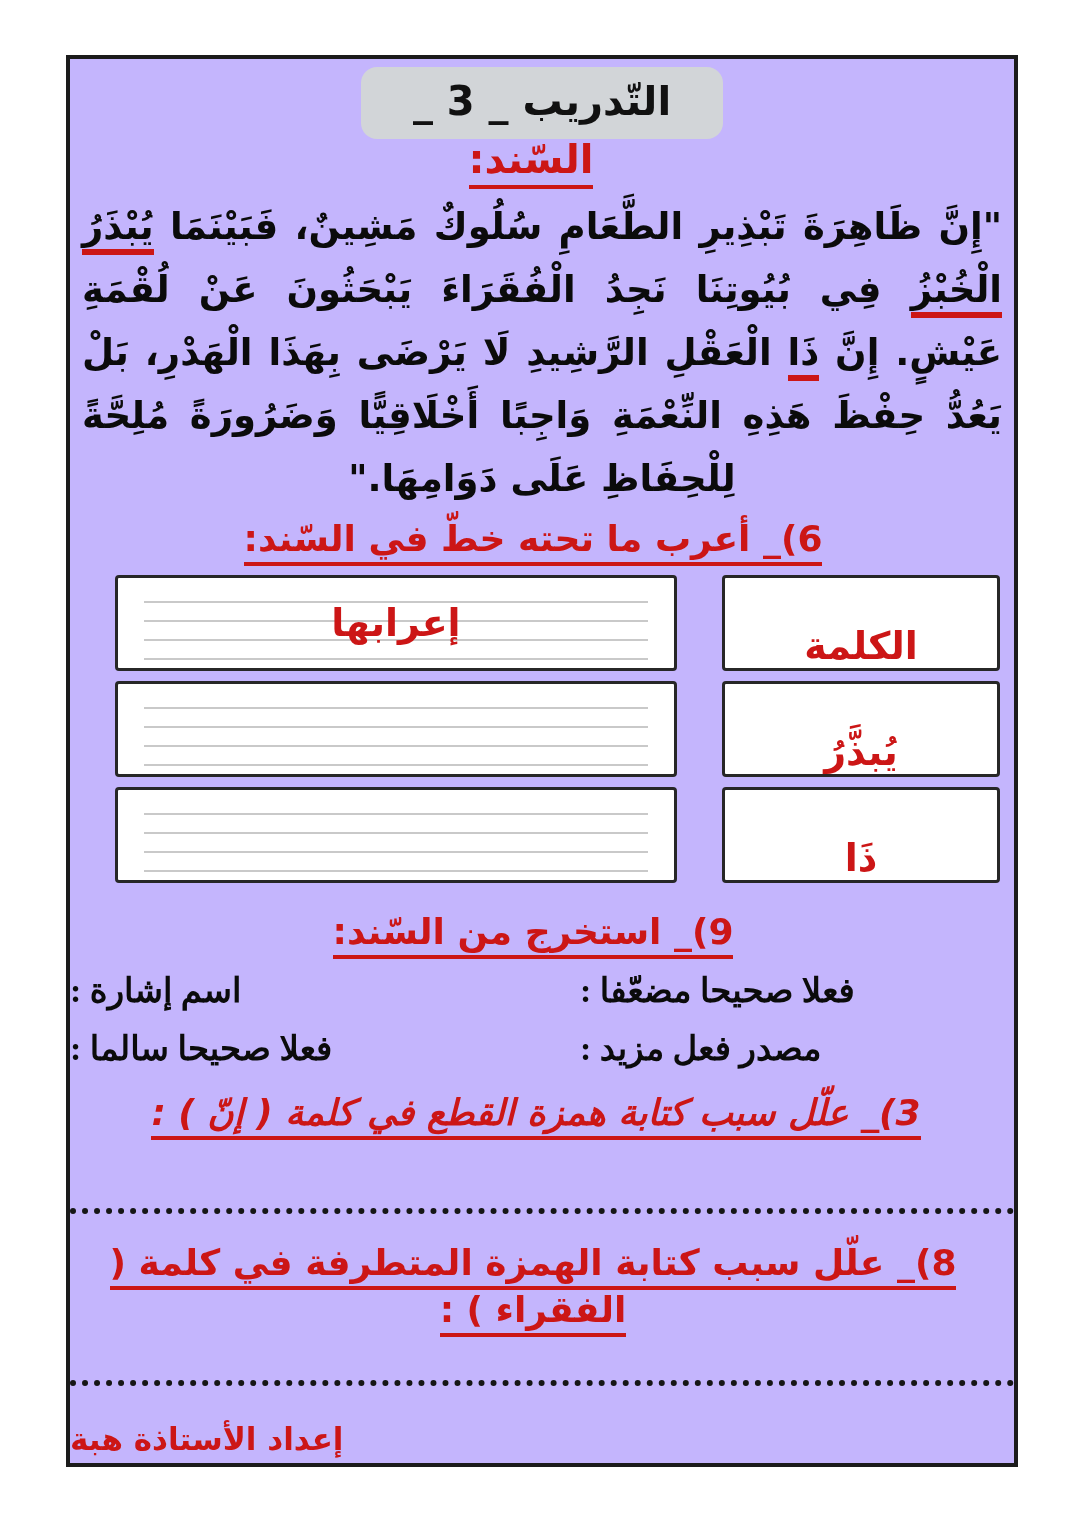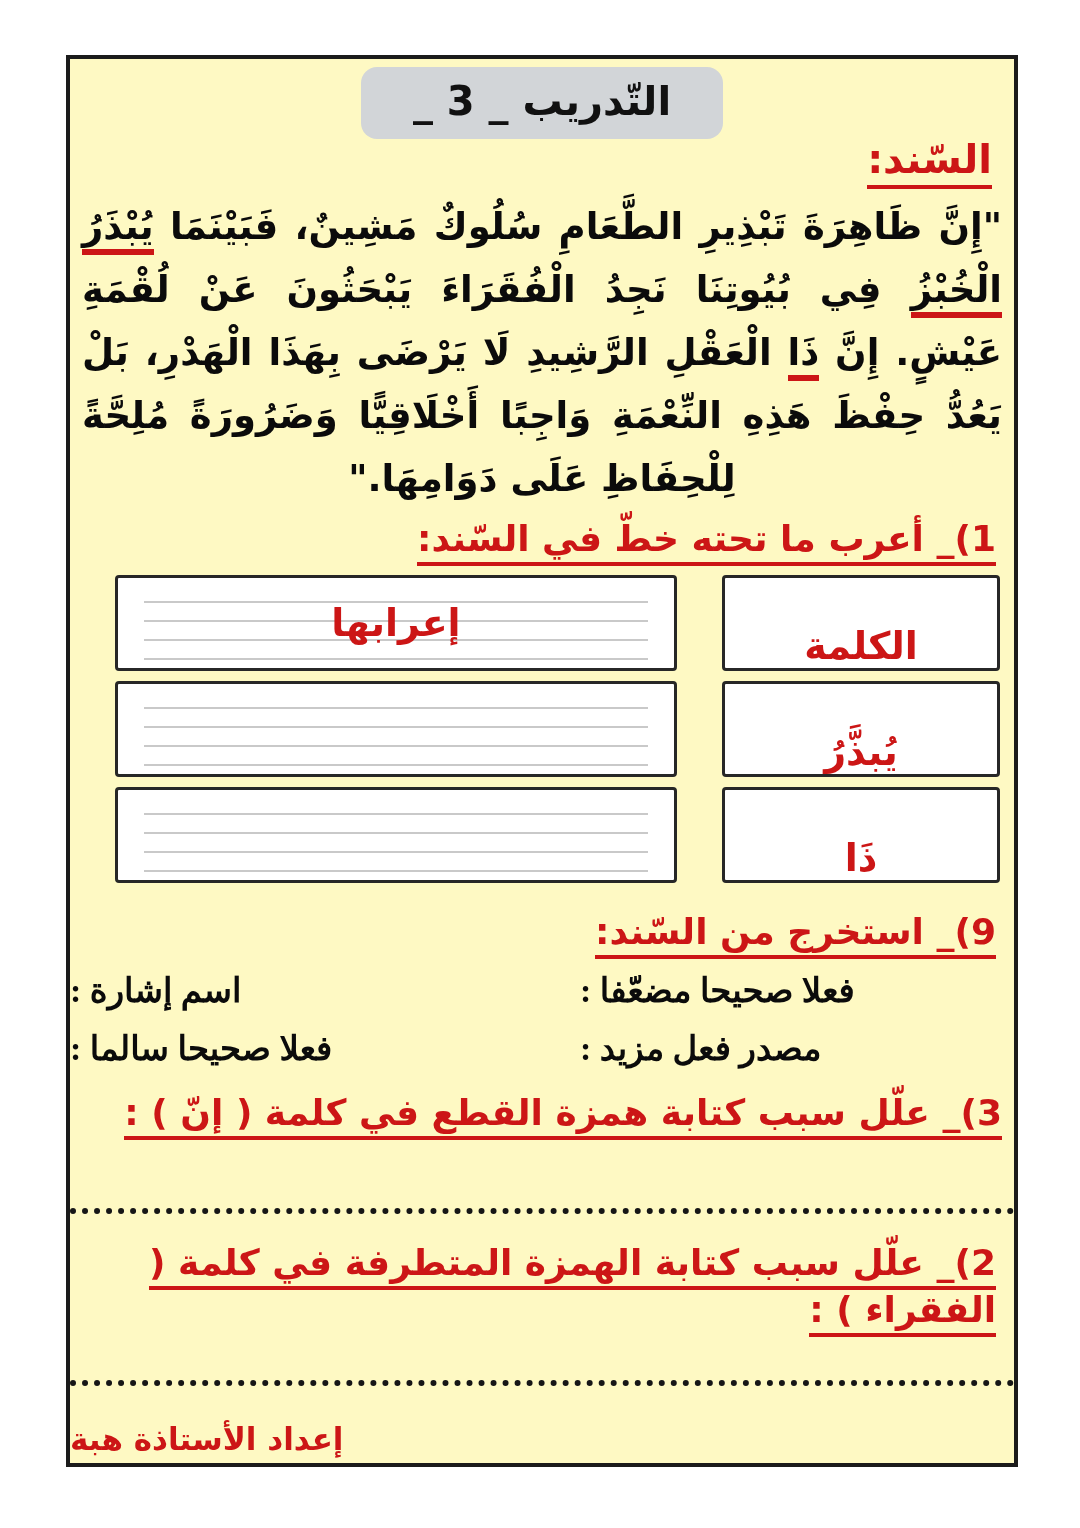--- a/index.html
+++ b/index.html
@@ -8,36 +8,36 @@
     font-family: "DejaVu Sans", sans-serif;
     font-weight: bold;
     color: #0d0d0d;
     position: relative;
   }
   .frame {
     position: absolute;
     left: 66px; top: 55px;
     width: 952px; height: 1412px;
     border: 4px solid #1b1b1b;
-    background: #fef9c3;
+    background: #c4b5fd;
     display: flex;
     flex-direction: column;
   }
   .title-row { display: flex; justify-content: center; margin-top: 8px; }
   .title-box {
     background: #d2d5d8;
     border-radius: 16px;
     padding: 12px 52px 16px 52px;
     font-size: 40px;
     color: #111111;
     line-height: 1.1;
   }
   .heading-red {
     color: #cc1616;
-    text-align: right;
+    text-align: center;
     font-size: 36px;
     line-height: 1.3;
   }
   .heading-red .ul {
     border-bottom: 4px solid #cc1616;
     padding-bottom: 3px;
   }
   .sanad-heading { margin: -6px 22px 0 0; font-size: 40px; }
   .passage {
     margin: 10px 12px 0 12px;
@@ -89,21 +89,21 @@
   .q2-heading { margin: 26px 18px 0 0; }
   .extract-grid {
     display: grid;
     grid-template-columns: 430px 1fr;
     row-gap: 18px;
     margin: 14px 4px 0 0;
     font-size: 34px;
     color: #0b0b0b;
   }
   .extract-grid > div { text-align: left; font-family: Liberation Serif, serif; }
-  .q3-heading { margin: 22px 12px 0 0; }
+  .q3-heading { margin: 22px 12px 0 0; font-style: italic; }
   .dotted-line {
     border-top: 6px dotted #161616;
     height: 0;
     width: 100%;
   }
   .dots-1 { margin-top: 72px; }
   .q4-heading { margin: 26px 18px 0 0; }
   .dots-2 { margin-top: 46px; }
   .footer-credit {
     margin-top: auto;
@@ -125,21 +125,21 @@
     </div>
   </div>
 
   <div class="heading-red sanad-heading">
     <span class="ul">السّند:</span>
   </div>
 
   <p class="passage"><span>"إِنَّ ظَاهِرَةَ تَبْذِيرِ الطَّعَامِ سُلُوكٌ مَشِينٌ، فَبَيْنَمَا </span><span class="red-underline">يُبْذَرُ الْخُبْزُ</span><span> فِي بُيُوتِنَا نَجِدُ الْفُقَرَاءَ يَبْحَثُونَ عَنْ لُقْمَةِ عَيْشٍ. إِنَّ </span><span class="red-underline">ذَا</span><span> الْعَقْلِ الرَّشِيدِ لَا يَرْضَى بِهَذَا الْهَدْرِ، بَلْ يَعُدُّ حِفْظَ هَذِهِ النِّعْمَةِ وَاجِبًا أَخْلَاقِيًّا وَضَرُورَةً مُلِحَّةً لِلْحِفَاظِ عَلَى دَوَامِهَا."</span></p>
 
   <div class="heading-red q1-heading">
-    <span class="ul">1)_ أعرب ما تحته خطّ في السّند:</span>
+    <span class="ul">6)_ أعرب ما تحته خطّ في السّند:</span>
   </div>
 
   <div class="parse-table">
     <div class="t-row">
       <div class="cell word-cell">
         <span>الكلمة</span>
       </div>
       <div class="cell parse-cell">
         <div class="ruled">
           <span>إعرابها</span>
@@ -175,20 +175,20 @@
     <div>فعلا صحيحا سالما :</div>
   </div>
 
   <div class="heading-red q3-heading">
     <span class="ul">3)_ علّل سبب كتابة همزة القطع في كلمة ( إنّ ) :</span>
   </div>
 
   <div class="dotted-line dots-1"></div>
 
   <div class="heading-red q4-heading">
-    <span class="ul">2)_ علّل سبب كتابة الهمزة المتطرفة في كلمة ( الفقراء ) :</span>
+    <span class="ul">8)_ علّل سبب كتابة الهمزة المتطرفة في كلمة ( الفقراء ) :</span>
   </div>
 
   <div class="dotted-line dots-2"></div>
 
   <div class="footer-credit">إعداد الأستاذة هبة</div>
 
 </div>
 
 </body></html>

